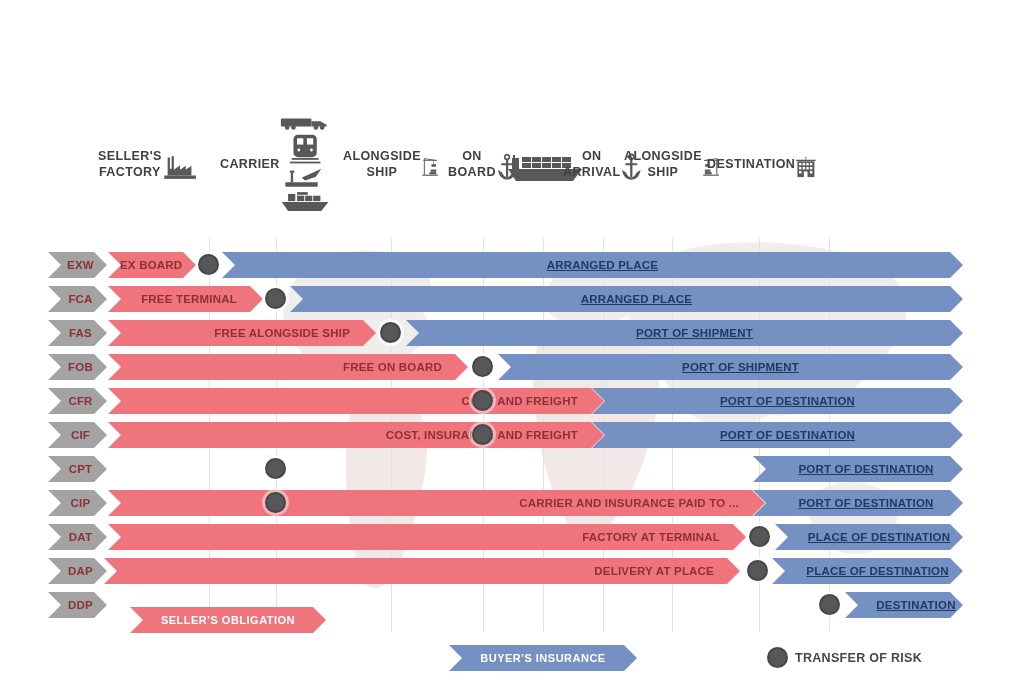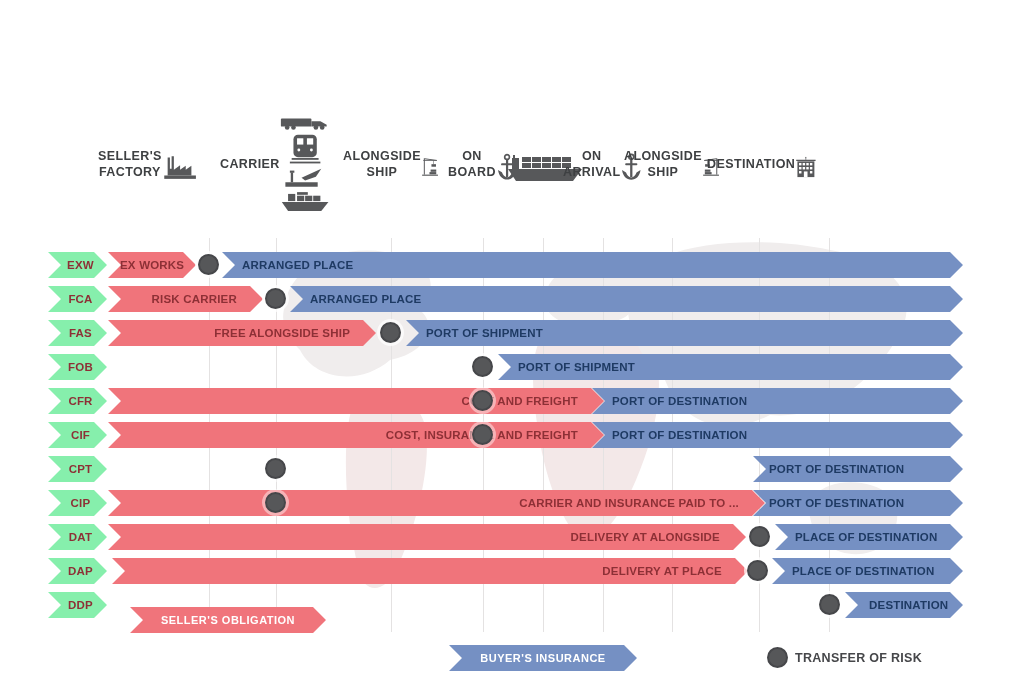--- a/index.html
+++ b/index.html
@@ -25,28 +25,28 @@
     font-size:12.5px;font-weight:600;letter-spacing:.4px;color:#3e4042;
     text-align:center;line-height:1.25;margin-bottom:5px;white-space:pre-line;
   }
   .icon{fill:#57585a;}
   
   .row{position:absolute;left:0;width:1024px;height:26px;z-index:2;}
   .chev{
     position:absolute;top:0;height:26px;
     clip-path:polygon(13px 50%, 0 0, calc(100% - 13px) 0, 100% 50%, calc(100% - 13px) 100%, 0 100%);
   }
-  .chip{left:48px;width:59px;background:#86efac;z-index:2;}
+  .chip{left:48px;width:59px;background:#a3a3a3;z-index:2;}
   .red{background:#f0747b;z-index:2;filter:drop-shadow(3px 0 0 rgba(255,255,255,.95));}
   .blue{background:#7590c3;z-index:1;}
   .chev span{display:block;line-height:26px;font-size:11.5px;font-weight:700;letter-spacing:.2px;white-space:nowrap;overflow:hidden;}
   .code-text{color:#8d3036;text-align:center;padding-left:6px;font-size:12px;}
   .seller-text{color:#8d3036;text-align:right;padding-right:26px;}
   .seller-text.center{text-align:center;padding:0 16px 0 12px;}
-  .buyer-text{color:#1e3a63;text-align:left;padding-left:20px;}
+  .buyer-text{color:#1e3a63;text-align:center;padding-left:20px;text-decoration:underline;}
   .risk{
     position:absolute;top:2px;width:21px;height:21px;border-radius:50%;
     background:#565759;border:2px solid #46474a;box-sizing:border-box;
     box-shadow:0 0 0 3px rgba(255,255,255,.72);z-index:3;
   }
   
   .legend-arrow span{color:#ffffff;text-align:center;font-size:11px;letter-spacing:.5px;}
   .legend-risk-label{
     position:absolute;left:795px;top:645px;height:26px;line-height:26px;
     font-size:12.5px;font-weight:600;letter-spacing:.3px;color:#46474a;white-space:nowrap;
@@ -212,34 +212,34 @@
       <rect x="22" y="36" width="9" height="14" fill="#ffffff"></rect>
     </svg>
   </div>
 
 
   <div class="row" style="top:252px">
     <div class="chev blue" style="left:222px;width:741px">
         <span class="buyer-text">ARRANGED PLACE</span>
       </div>
     <div class="chev red" style="left:108px;width:88px">
-        <span class="seller-text center">EX WORKS</span>
+        <span class="seller-text center">EX BOARD</span>
       </div>
     <div class="chev chip">
         <span class="code-text">EXW</span>
       </div>
     <div class="risk" style="left:198px"></div>
   </div>
 
   <div class="row" style="top:286px">
     <div class="chev blue" style="left:290px;width:673px">
         <span class="buyer-text">ARRANGED PLACE</span>
       </div>
     <div class="chev red" style="left:108px;width:155px">
-        <span class="seller-text">RISK CARRIER</span>
+        <span class="seller-text">FREE TERMINAL</span>
       </div>
     <div class="chev chip">
         <span class="code-text">FCA</span>
       </div>
     <div class="risk" style="left:265px"></div>
   </div>
 
   <div class="row" style="top:320px">
     <div class="chev blue" style="left:406px;width:557px">
         <span class="buyer-text">PORT OF SHIPMENT</span>
@@ -250,20 +250,23 @@
     <div class="chev chip">
         <span class="code-text">FAS</span>
       </div>
     <div class="risk" style="left:380px"></div>
   </div>
 
   <div class="row" style="top:354px">
     <div class="chev blue" style="left:498px;width:465px">
         <span class="buyer-text">PORT OF SHIPMENT</span>
       </div>
+    <div class="chev red" style="left:108px;width:360px">
+        <span class="seller-text">FREE ON BOARD</span>
+      </div>
     <div class="chev chip">
         <span class="code-text">FOB</span>
       </div>
     <div class="risk" style="left:472px"></div>
   </div>
 
   <div class="row" style="top:388px">
     <div class="chev blue" style="left:592px;width:371px">
         <span class="buyer-text">PORT OF DESTINATION</span>
       </div>
@@ -310,33 +313,33 @@
         <span class="code-text">CIP</span>
       </div>
     <div class="risk" style="left:265px;box-shadow:0 0 0 3px rgba(255,255,255,.45)"></div>
   </div>
 
   <div class="row" style="top:524px">
     <div class="chev blue" style="left:775px;width:188px">
         <span class="buyer-text">PLACE OF DESTINATION</span>
       </div>
     <div class="chev red" style="left:108px;width:638px">
-        <span class="seller-text">DELIVERY AT ALONGSIDE</span>
+        <span class="seller-text">FACTORY AT TERMINAL</span>
       </div>
     <div class="chev chip">
         <span class="code-text">DAT</span>
       </div>
     <div class="risk" style="left:749px"></div>
   </div>
 
   <div class="row" style="top:558px">
     <div class="chev blue" style="left:772px;width:191px">
         <span class="buyer-text">PLACE OF DESTINATION</span>
       </div>
-    <div class="chev red" style="left:112px;width:636px">
+    <div class="chev red" style="left:104px;width:636px">
         <span class="seller-text">DELIVERY AT PLACE</span>
       </div>
     <div class="chev chip">
         <span class="code-text">DAP</span>
       </div>
     <div class="risk" style="left:747px"></div>
   </div>
 
   <div class="row" style="top:592px">
     <div class="chev blue" style="left:845px;width:118px">

